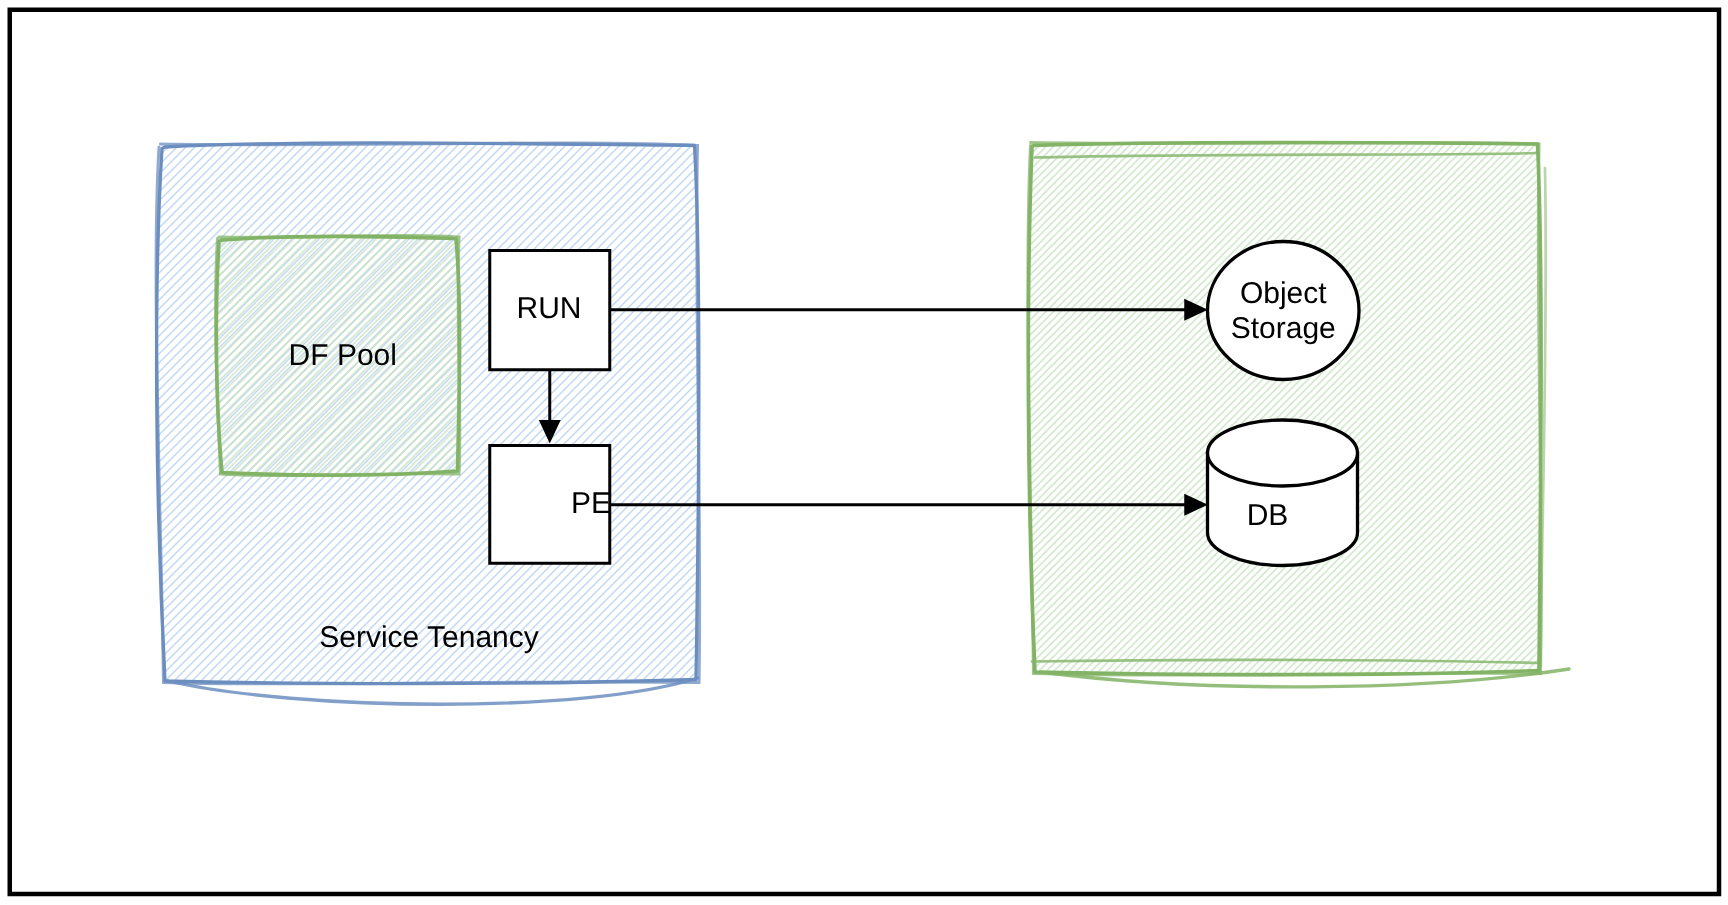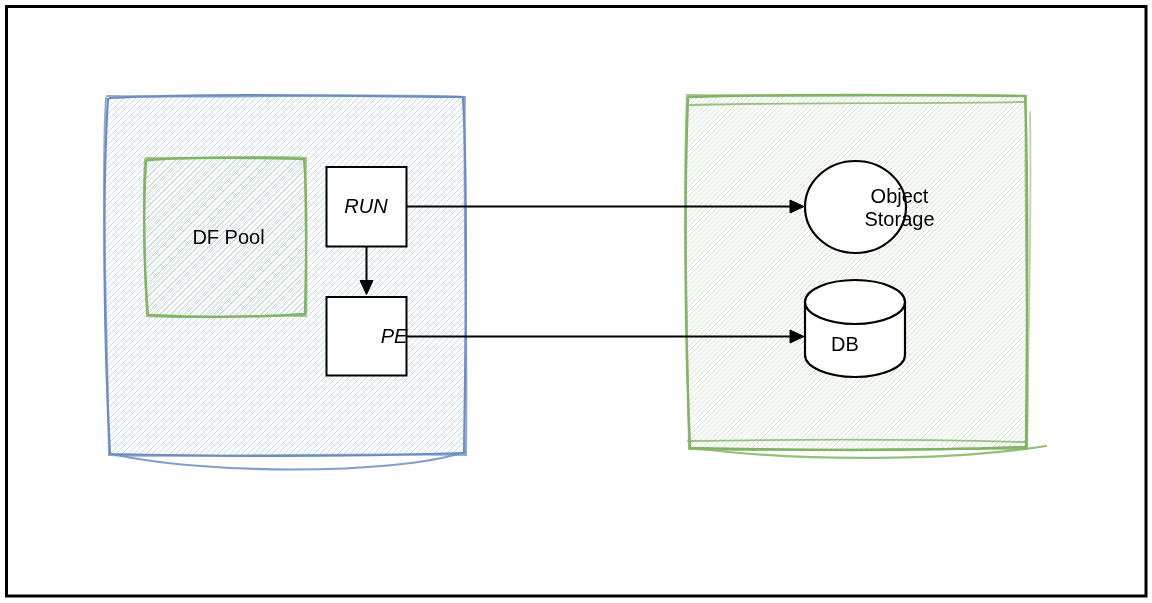--- a/index.html
+++ b/index.html
@@ -25,21 +25,20 @@
     color: #000000;
     font-size: 20px;
     line-height: 23px;
     text-align: center;
     white-space: pre-line;
   }
   .lbl.node {
     display: flex;
     align-items: center;
     justify-content: center;
-    font-style: italic;
   }
 </style>
 </head>
 <body>
 
 <div class="canvas">
 
   <svg width="1152" height="603" viewBox="0 0 1152 603">
     <defs>
       <pattern id="hatchBlue" width="6" height="6" patternUnits="userSpaceOnUse">
@@ -96,19 +95,20 @@
       <ellipse cx="855" cy="302" rx="50" ry="22" fill="#ffffff" stroke-width="2.2" stroke="#000000"></ellipse>
     </g>
   </svg>
 
   <div class="lbl node" style="left:326px; top:167px; width:80px; height:79px;">RUN</div>
 
   <div class="lbl node" style="left:326px; top:297px; width:80px; height:78px;padding-left:28px;">PE</div>
 
   <div class="lbl" style="left:145px; top:226px; width:167px;">DF Pool</div>
 
-  <div class="lbl" style="left:808px; top:185px; width:95px;padding-left:44px;">Object Storage</div>
+  <div class="lbl" style="left:808px; top:185px; width:95px;">Object Storage</div>
 
   <div class="lbl" style="left:805px; top:333px; width:80px;">DB</div>
 
+  <div class="lbl" style="left:106px; top:414px; width:360px;">Service Tenancy</div>
 
 
 </div>
 
 </body></html>

